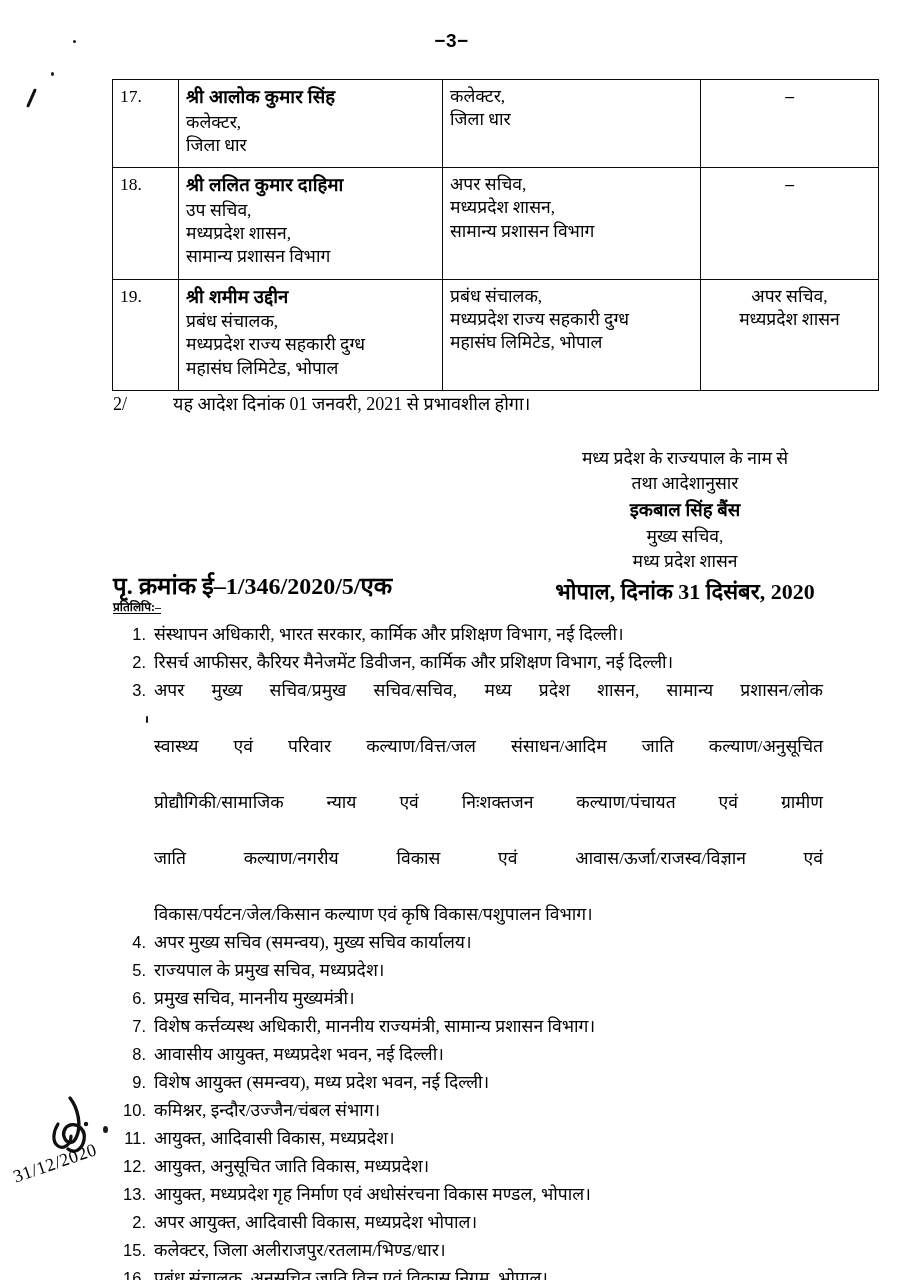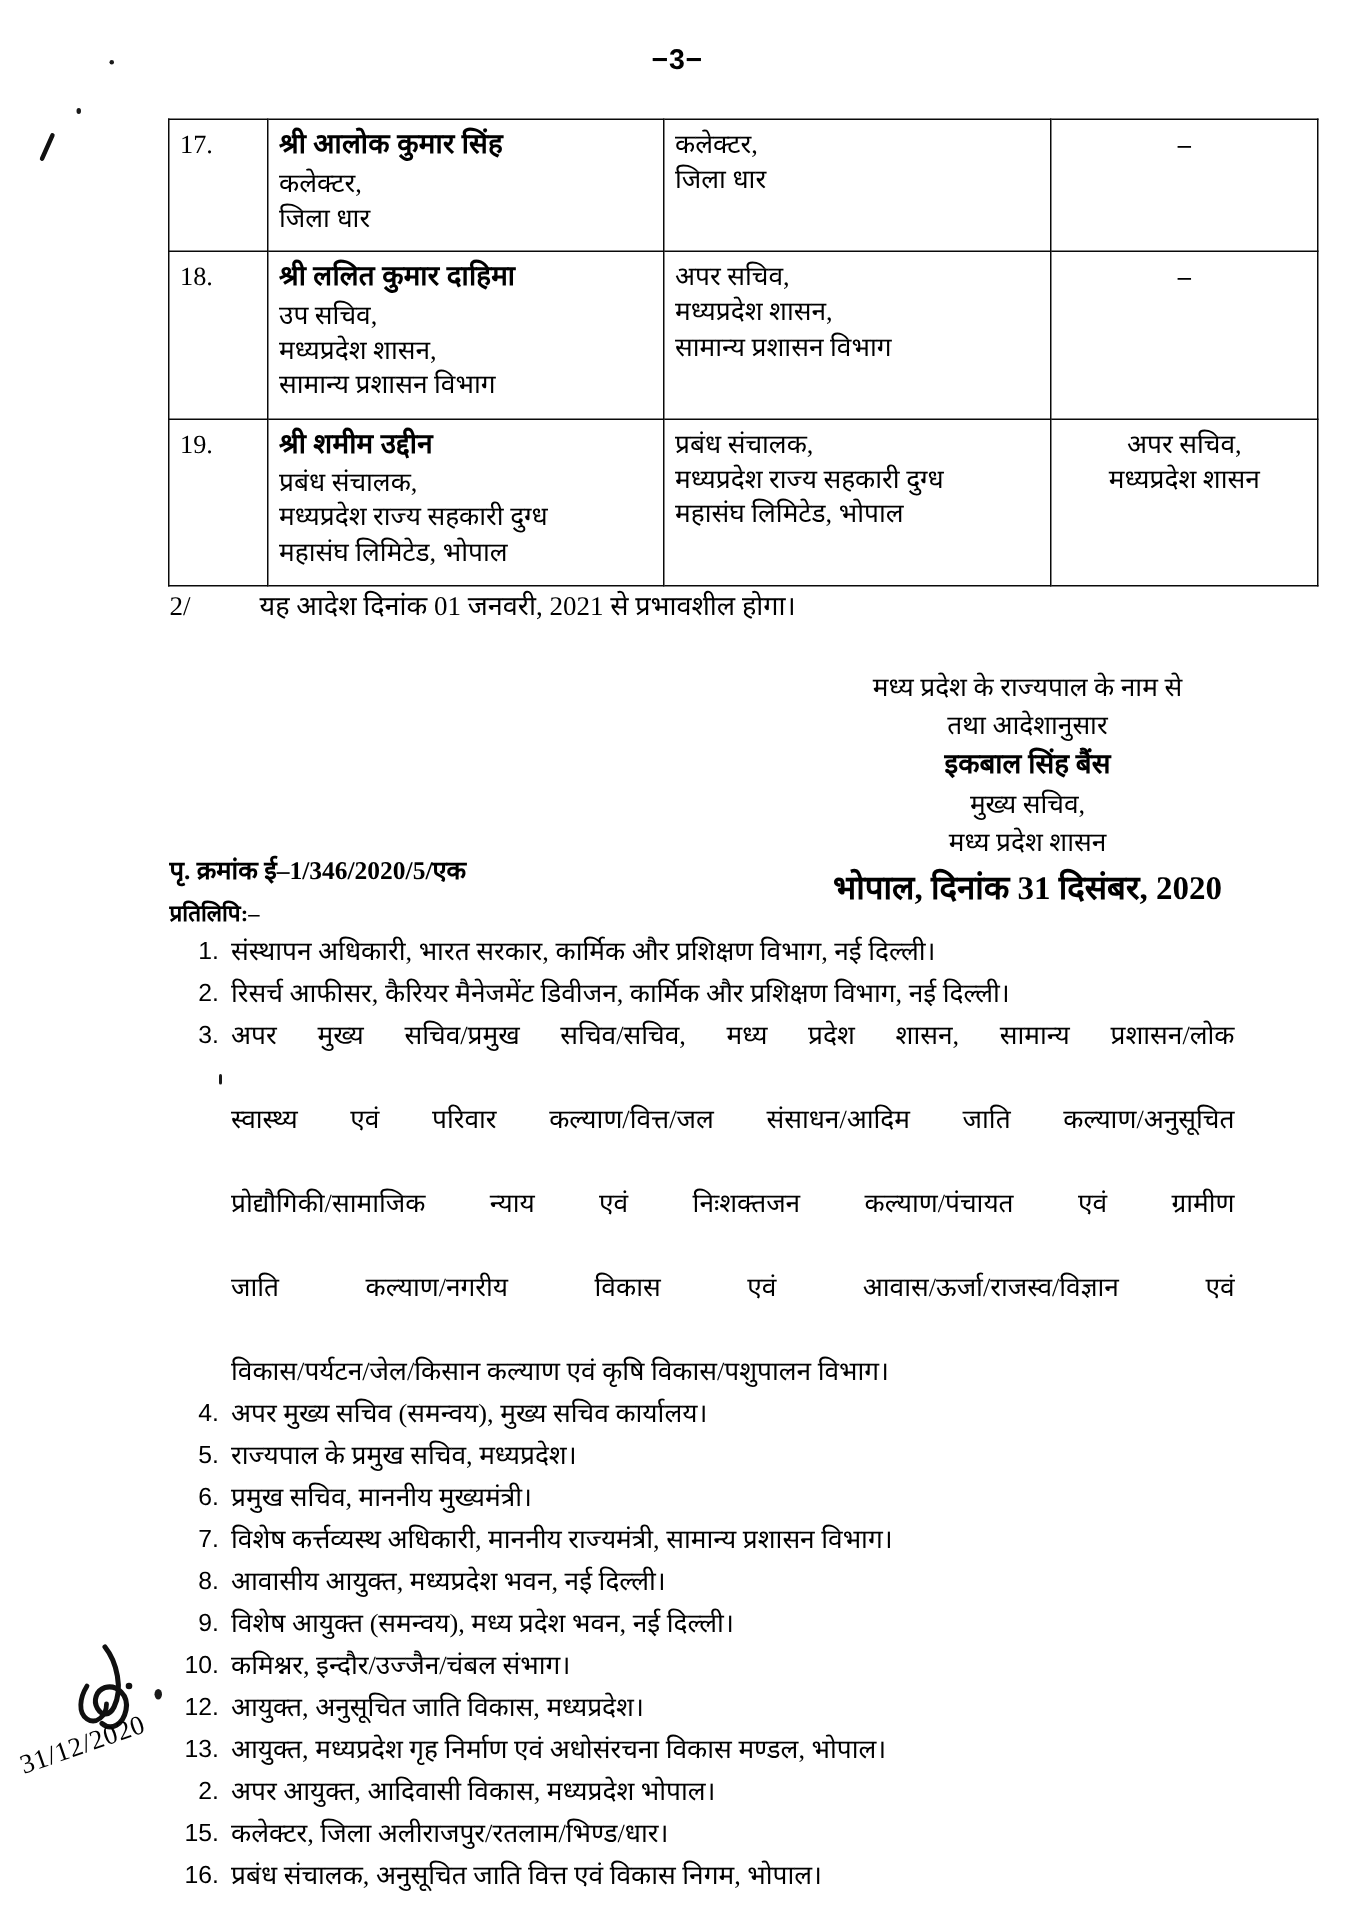--- a/index.html
+++ b/index.html
@@ -123,32 +123,33 @@
     font-weight: 700;
     font-size: 22px;
     margin-top: 2px;
   }
 
   
   .ref-no {
     position: absolute;
     left: 113px;
     top: 568px;
-    font-size: 17px;
+    font-size: 24px;
     font-weight: 700;
     white-space: nowrap;
   }
 
   
   .copy-head {
     position: absolute;
     left: 113px;
     top: 598px;
-    font-size: 15px;
-    font-weight: 700;
+    font-size: 12px;
+    font-weight: 700;
+    text-decoration: underline;
     text-underline-offset: 2px;
   }
 
   
   .copy-list {
     position: absolute;
     left: 113px;
     top: 620px;
     width: 710px;
   }
@@ -332,20 +333,24 @@
     </div>
     <div class="ci">
       <span class="num">9.</span>
       <span class="txt">विशेष आयुक्त (समन्वय), मध्य प्रदेश भवन, नई दिल्ली।</span>
     </div>
     <div class="ci">
       <span class="num">10.</span>
       <span class="txt">कमिश्नर, इन्दौर/उज्जैन/चंबल संभाग।</span>
     </div>
     <div class="ci">
+      <span class="num">11.</span>
+      <span class="txt">आयुक्त, आदिवासी विकास, मध्यप्रदेश।</span>
+    </div>
+    <div class="ci">
       <span class="num">12.</span>
       <span class="txt">आयुक्त, अनुसूचित जाति विकास, मध्यप्रदेश।</span>
     </div>
     <div class="ci">
       <span class="num">13.</span>
       <span class="txt">आयुक्त, मध्यप्रदेश गृह निर्माण एवं अधोसंरचना विकास मण्डल, भोपाल।</span>
     </div>
     <div class="ci">
       <span class="num">2.</span>
       <span class="txt">अपर आयुक्त, आदिवासी विकास, मध्यप्रदेश भोपाल।</span>

